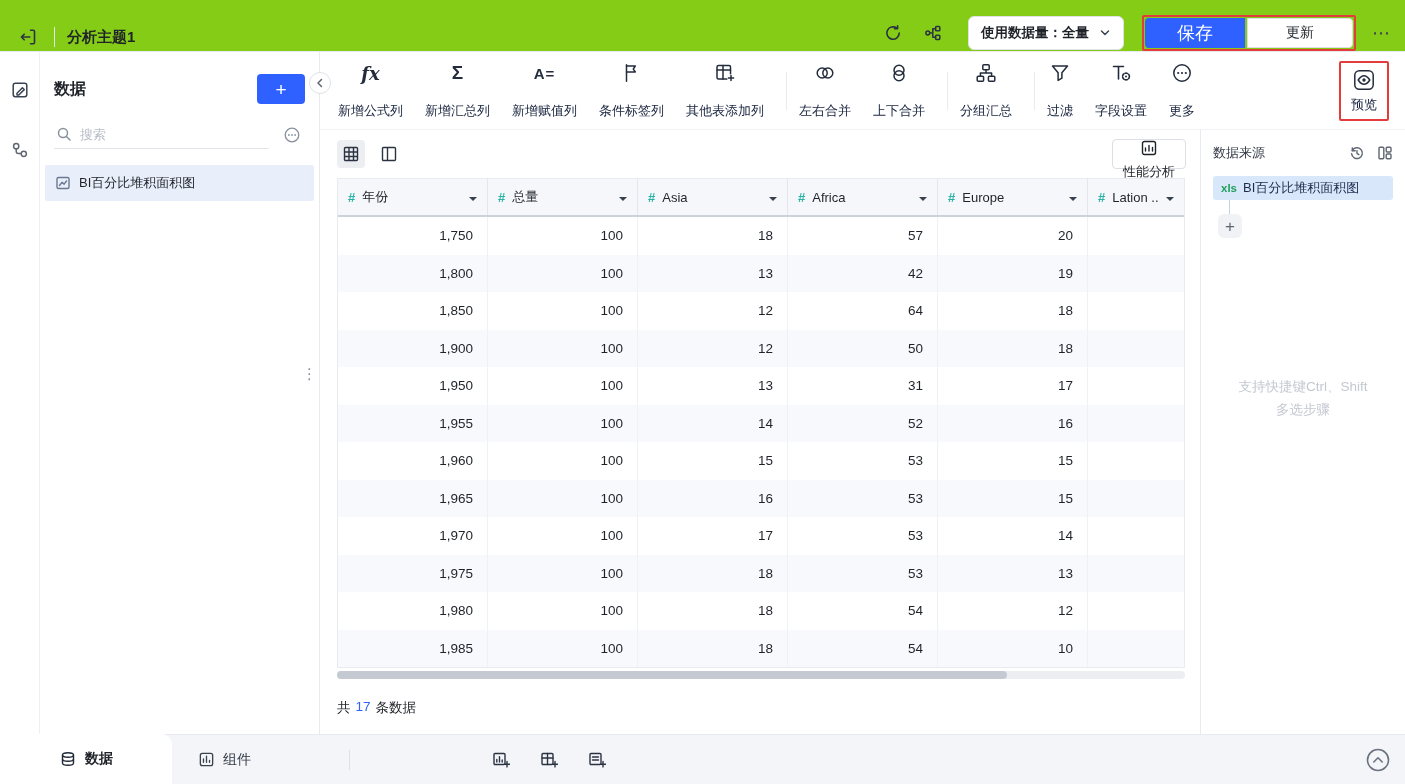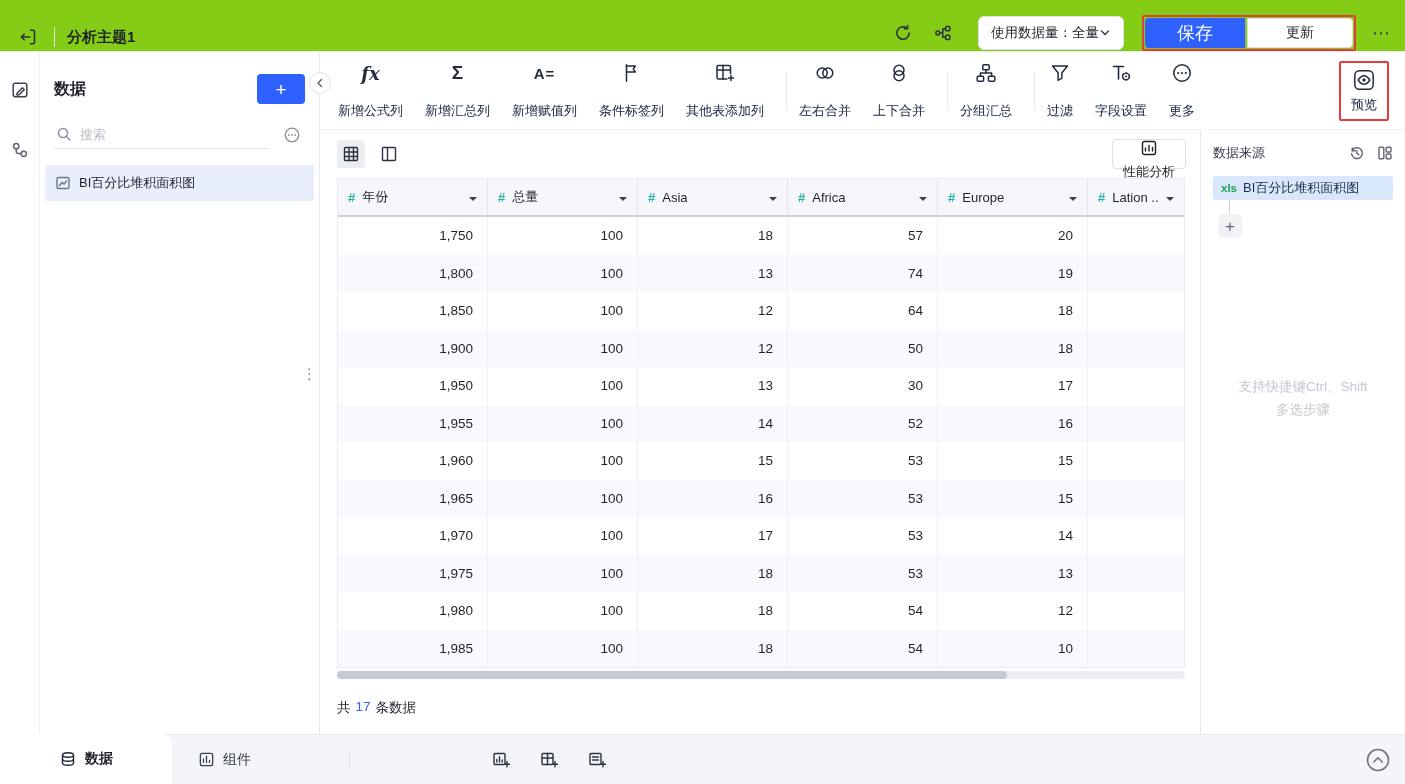--- a/index.html
+++ b/index.html
@@ -11,22 +11,22 @@
   
   .topbar { position:absolute; top:0; left:0; right:0; height:52px; background:#84cc16;
     border-bottom:1px solid #e8eaee; display:flex; align-items:flex-end; padding:0 14px; z-index:5; }
   .topbar-left { display:flex; align-items:center; gap:12px; }
   .vdiv { width:1px; height:20px; background:#e3e6ea; }
   .doc-title { font-size:15px; font-weight:bold; color:#1f2329; }
   .topbar-right { margin-left:auto; display:flex; align-items:center; }
   .iconbtn { background:none; border:none; cursor:pointer; color:#2b3342; padding:4px; display:flex; align-items:center; }
   .refresh-btn { margin-right:14px; }
   .branch-btn { margin-right:22px; }
-  .usage-select { display:flex; align-items:center; height:34px; padding:0 12px;
-    border:1px solid #dfe2e8; border-radius:6px; font-size:13.5px; color:#1f2329; background:#fff; cursor:pointer; margin-right:18px; }
+  .usage-select { display:flex; align-items:center; gap:10px; height:34px; padding:0 12px;
+    border:1px solid #dfe2e8; border-radius:6px; font-size:13.5px; color:#1f2329; background:#fff; cursor:pointer; margin-right:18px;font-weight:bold; }
   .annot-box { border:2px solid var(--annotation,#e23c3c); border-radius:2px; }
   .save-update { display:flex; gap:2px; padding:1px; margin-right:16px; }
   .btn-save { width:100px; height:30px; background:var(--accent,#2e61ff); color:#fff; border:none;
     border-radius:4px 0 0 4px; font-size:18px; cursor:pointer; font-family:inherit; }
   .btn-update { width:106px; height:30px; background:#fff; color:#1f2329; border:1px solid #dcdfe5;
     border-radius:0 4px 4px 0; font-size:14px; cursor:pointer; font-family:inherit; }
   .more-top { font-size:18px; color:#3b4453; letter-spacing:1px; background:none; border:none; cursor:pointer; }
 
   
   .body-row { position:absolute; top:52px; bottom:50px; left:0; right:0; display:flex; }
@@ -430,21 +430,21 @@
                   <div class="td">100</div>
                   <div class="td">18</div>
                   <div class="td">57</div>
                   <div class="td">20</div>
                   <div class="td"></div>
                 </div>
                 <div class="tr">
                   <div class="td">1,800</div>
                   <div class="td">100</div>
                   <div class="td">13</div>
-                  <div class="td">74</div>
+                  <div class="td">42</div>
                   <div class="td">19</div>
                   <div class="td"></div>
                 </div>
                 <div class="tr">
                   <div class="td">1,850</div>
                   <div class="td">100</div>
                   <div class="td">12</div>
                   <div class="td">64</div>
                   <div class="td">18</div>
                   <div class="td"></div>
@@ -454,21 +454,21 @@
                   <div class="td">100</div>
                   <div class="td">12</div>
                   <div class="td">50</div>
                   <div class="td">18</div>
                   <div class="td"></div>
                 </div>
                 <div class="tr">
                   <div class="td">1,950</div>
                   <div class="td">100</div>
                   <div class="td">13</div>
-                  <div class="td">30</div>
+                  <div class="td">31</div>
                   <div class="td">17</div>
                   <div class="td"></div>
                 </div>
                 <div class="tr">
                   <div class="td">1,955</div>
                   <div class="td">100</div>
                   <div class="td">14</div>
                   <div class="td">52</div>
                   <div class="td">16</div>
                   <div class="td"></div>

